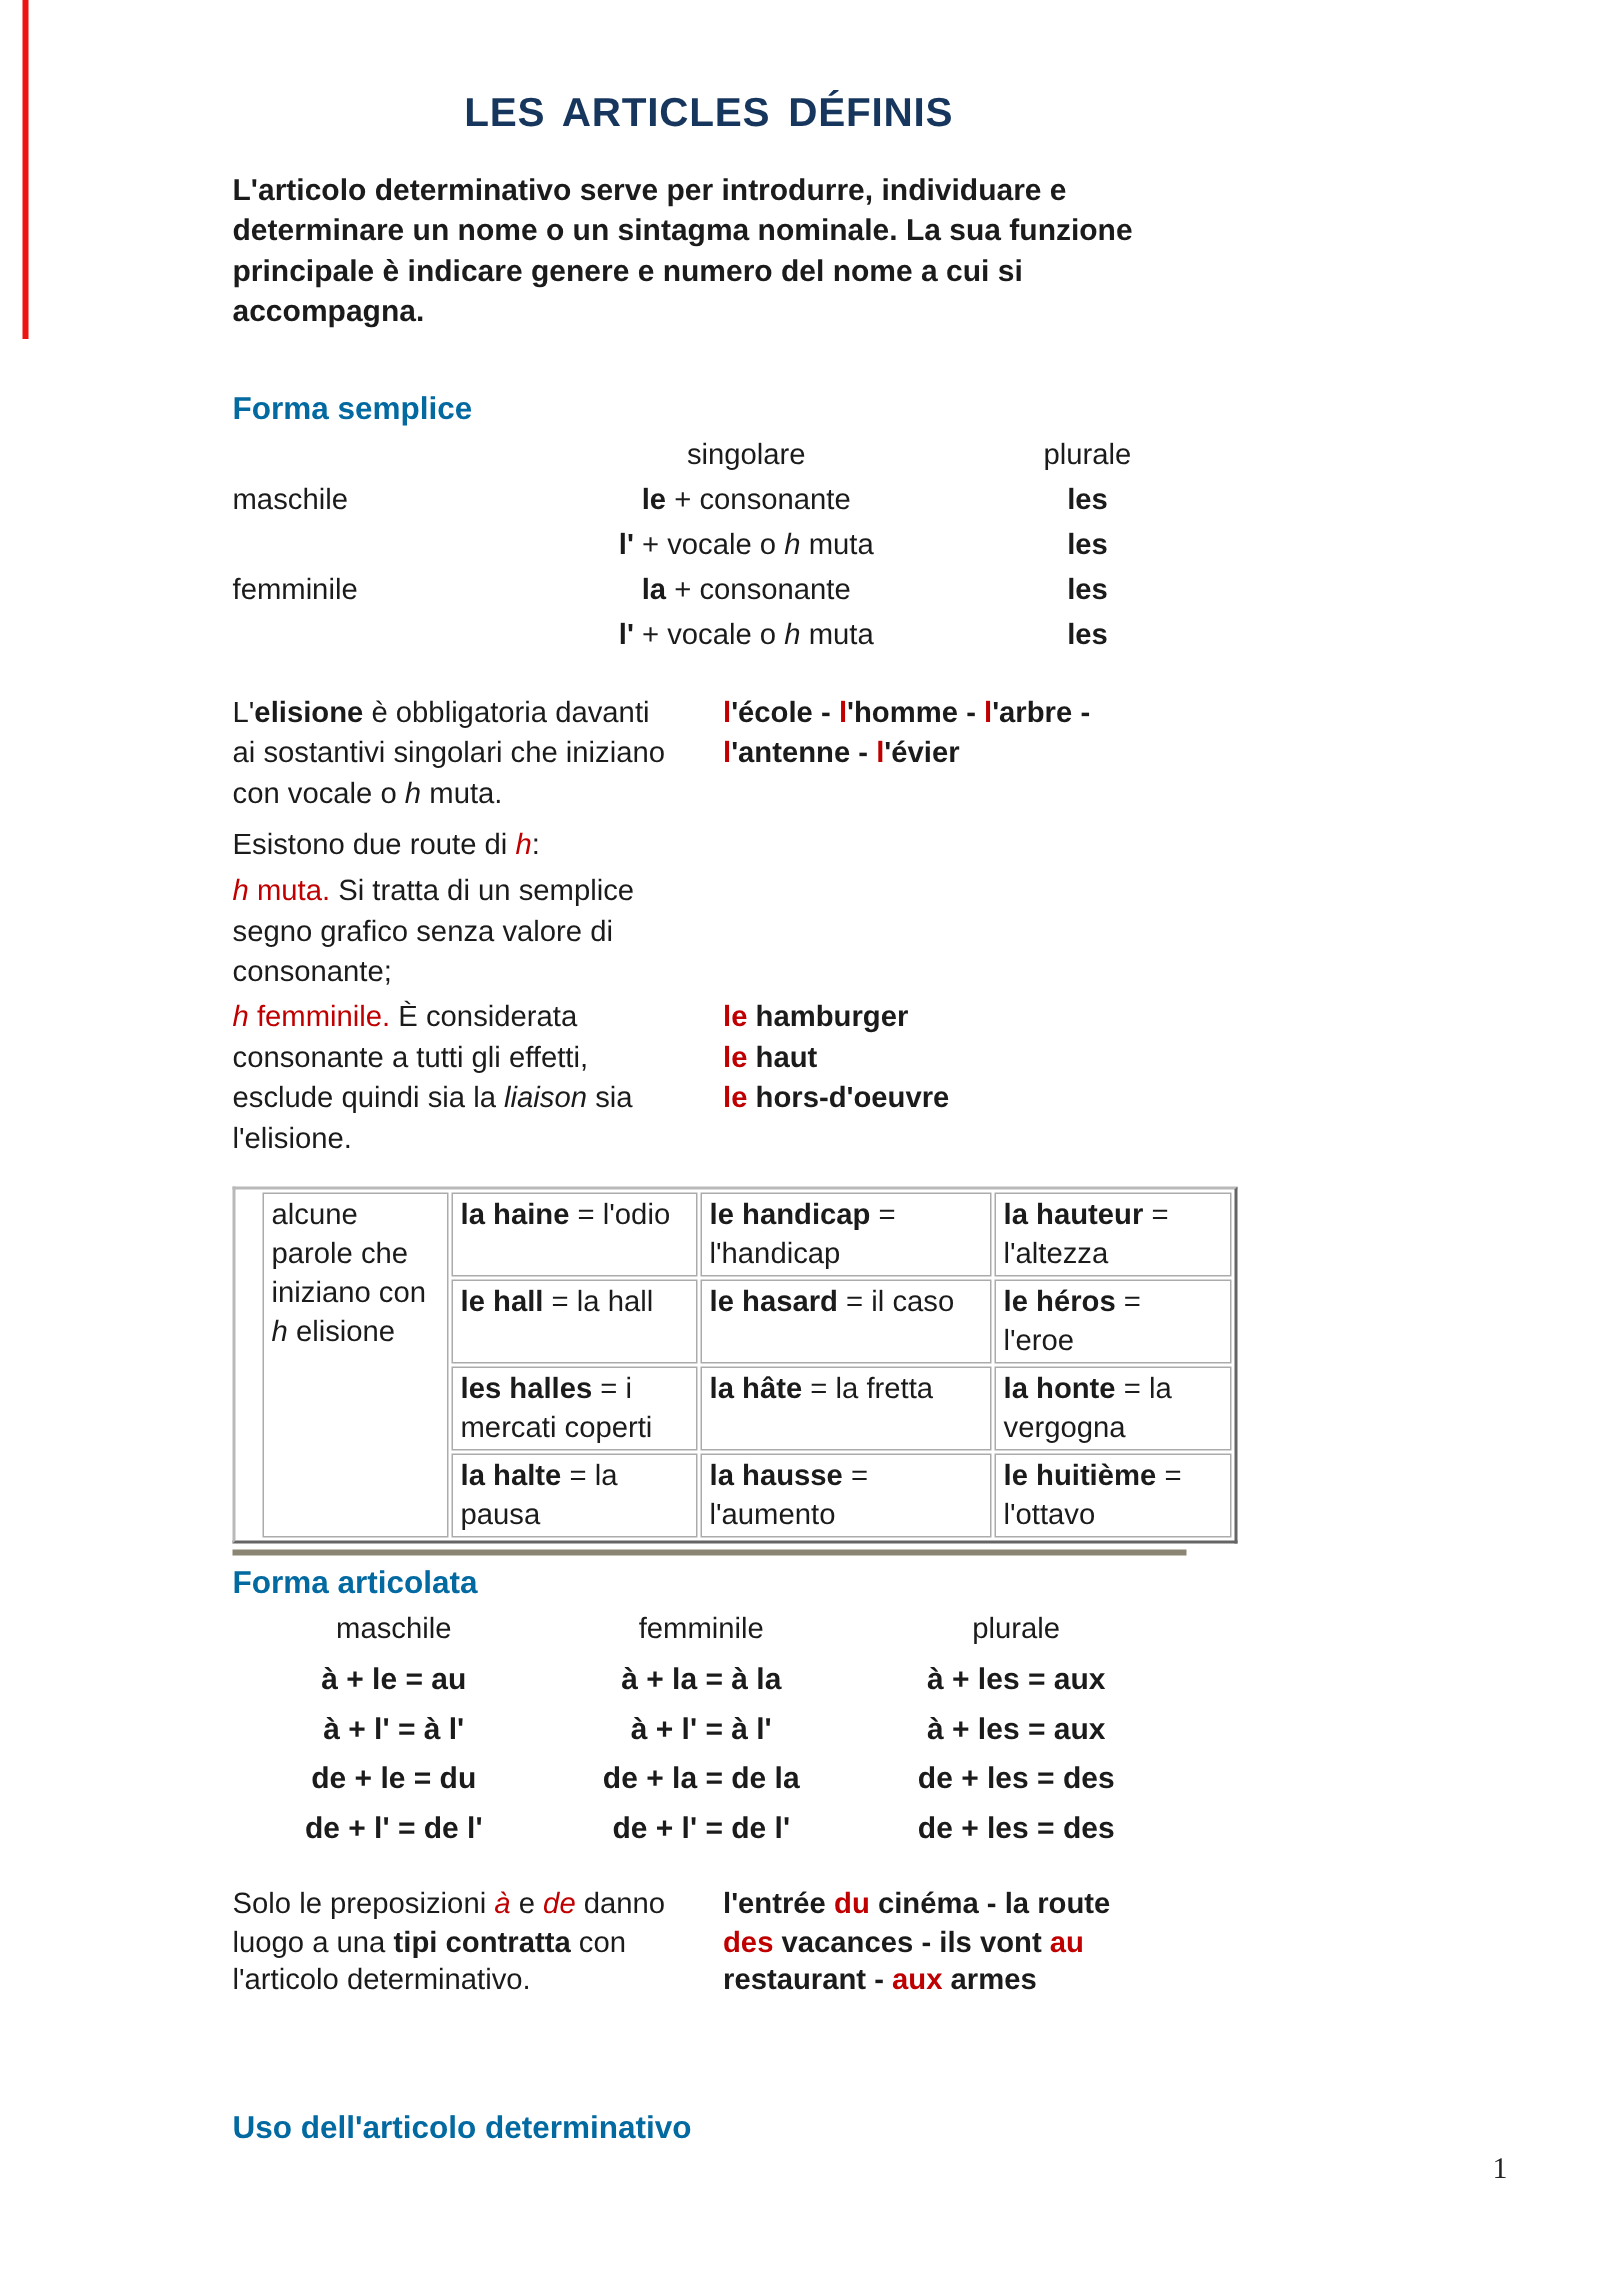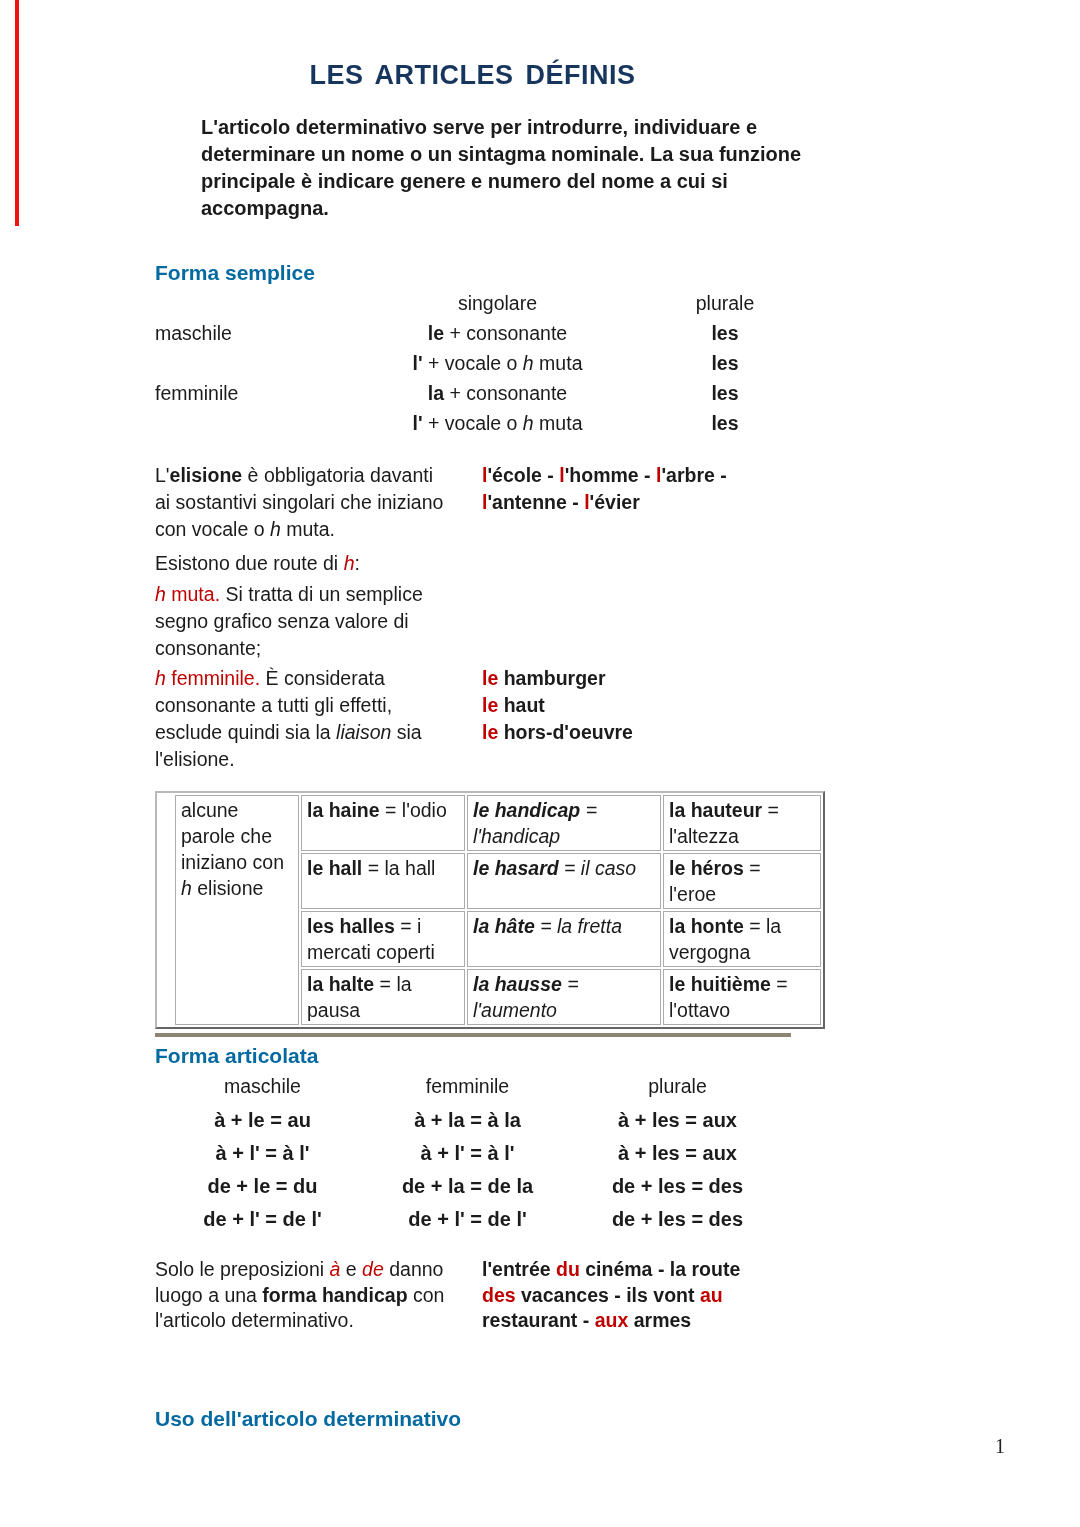--- a/index.html
+++ b/index.html
@@ -6,21 +6,21 @@
   .page{position:relative;width:1080px;height:1527px;background:#fff;overflow:hidden;
         font-family:"Liberation Sans","DejaVu Sans",sans-serif;color:#1b1b1b;}
   .abs{position:absolute;}
   .pre{white-space:pre-line;}
   .b{font-weight:700;}
   .i{font-style:italic;}
   .r{color:#c00000;}
   .red-bar{left:15px;top:0;width:4px;height:226px;background:#ee1411;}
   .title{left:155px;top:60px;width:635px;text-align:center;font-size:27px;font-weight:700;
          color:#17365d;letter-spacing:.5px;word-spacing:4px;}
-  .intro{left:155px;top:114px;width:660px;font-size:20px;line-height:27px;font-weight:700;margin-left:46px;}
+  .intro{left:155px;top:114px;width:660px;font-size:20px;line-height:27px;font-weight:700;}
   .sechead{font-size:21px;font-weight:700;color:#0369a1;}
   .fs-head{left:155px;top:261px;}
   
   .stable{left:155px;top:288px;width:670px;display:grid;grid-template-columns:215px 255px 200px;
           grid-auto-rows:30px;font-size:19.5px;}
   .stable .c{line-height:30px;}
   .stable .mid,.stable .pl{text-align:center;}
   .stable .pl{font-weight:700;}
   .elision-left{left:155px;top:462px;width:330px;font-size:19.5px;line-height:27px;}
   .elision-right{left:482px;top:462px;width:320px;font-size:19.5px;line-height:27px;}
@@ -28,21 +28,21 @@
   .hmuta{left:155px;top:581px;width:340px;font-size:19.5px;line-height:27px;}
   .haspirata{left:155px;top:665px;width:340px;font-size:19.5px;line-height:27px;}
   .haspirata-ex{left:482px;top:665px;width:320px;font-size:19.5px;line-height:27px;}
   
   .htable-wrap{left:155px;top:791px;}
   table.htable{border-collapse:separate;border-spacing:2px;border:2px outset #b9b9b9;
                table-layout:fixed;width:636px;background:#fff;padding-left:16px;}
   table.htable td{border:1px solid #ababab;vertical-align:top;padding:1px 5px;
                   font-size:19.5px;line-height:26px;white-space:pre-line;}
   td.hlabel{width:112px;}
-  td.hc1{width:152px;} td.hc2{width:182px;font-style:italic;} td.hc3{width:146px;}
+  td.hc1{width:152px;} td.hc2{width:182px;} td.hc3{width:146px;}
   tr.hr td{height:51px;}
   .divider{left:155px;top:1033px;width:636px;height:4px;background:#8b8573;}
   .fa-head{left:155px;top:1044px;}
   .atable{left:155px;top:1071px;width:635px;display:grid;grid-template-columns:215px 195px 225px;
           grid-auto-rows:33px;text-align:center;font-size:19.5px;}
   .atable .hc{line-height:31px;}
   .atable .rc{line-height:33px;font-weight:700;font-size:20px;}
   .contr-left{left:155px;top:1257px;width:335px;font-size:19.5px;line-height:25.5px;}
   .contr-right{left:482px;top:1257px;width:320px;font-size:19.5px;line-height:25.5px;}
   .uso-head{left:155px;top:1407px;}
@@ -166,21 +166,21 @@
     <div class="rc">de + le = du</div>
     <div class="rc">de + la = de la</div>
     <div class="rc">de + les = des</div>
 
     <div class="rc">de + l' = de l'</div>
     <div class="rc">de + l' = de l'</div>
     <div class="rc">de + les = des</div>
   </div>
 
   <div class="abs contr-left pre"><span>Solo le preposizioni </span><span class="i r">à</span><span> e </span><span class="i r">de</span><span> danno
-luogo a una </span><span class="b">forma handicap</span><span> con
+luogo a una </span><span class="b">tipi contratta</span><span> con
 l'articolo determinativo.</span></div>
   <div class="abs contr-right pre"><span class="b">l'entrée </span><span class="b r">du</span><span class="b"> cinéma - la route
 </span><span class="b r">des</span><span class="b"> vacances - ils vont </span><span class="b r">au</span><span class="b">
 restaurant - </span><span class="b r">aux</span><span class="b"> armes</span></div>
 
   <div class="abs sechead uso-head">Uso dell'articolo determinativo</div>
 
   <div class="abs pagenum">1</div>
 
 </div>

